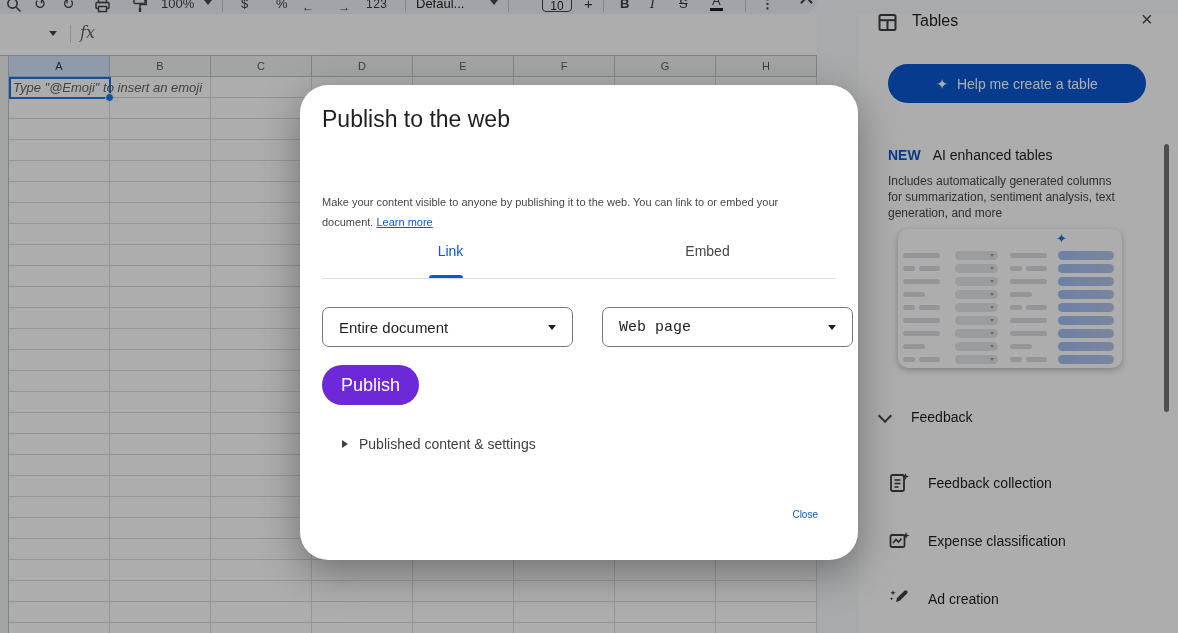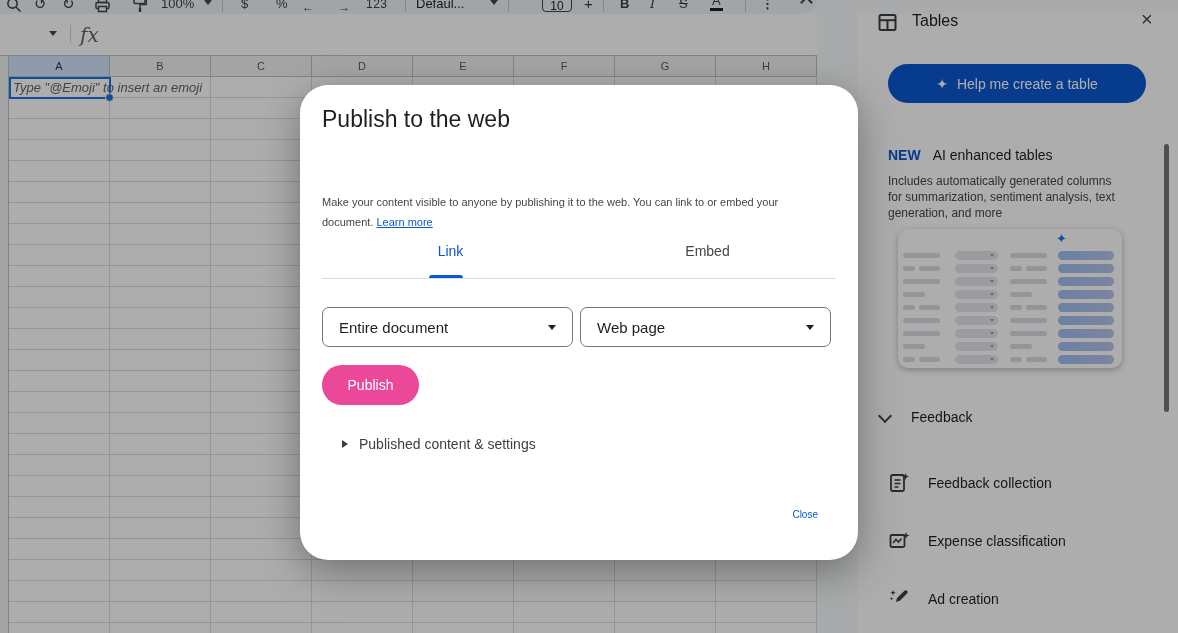--- a/index.html
+++ b/index.html
@@ -25,21 +25,21 @@
   .chevron-up { width:9px; height:9px; border-left:2px solid #444746; border-top:2px solid #444746;
                 transform:rotate(45deg); display:inline-block; }
   .dec-stack { display:flex; flex-direction:column; align-items:center; font-size:9px; line-height:9px; }
   .dec-stack .arrow { font-size:12px; line-height:12px; }
 
   
   .formula-bar { position:absolute; left:0; top:14px; width:817px; height:41px; background:#ffffff; }
   .fb-caret { position:absolute; left:49px; top:17px; }
   .fb-sep { position:absolute; left:70px; top:11px; width:1px; height:18px; background:#d0d3d6; }
   .fb-fx { position:absolute; left:80px; top:9px; font-family:"DejaVu Serif", serif;
-           font-style:italic; font-size:20px; color:#5f6368; }
+           font-style:italic; font-size:16px; color:#5f6368; }
 
   
   .row-header-strip { position:absolute; left:0; top:55px; width:9px; height:578px;
                       background:#f1f3f4; border-right:1px solid #bdc1c6; border-top:1px solid #bdc1c6; }
   .col-headers { position:absolute; left:9px; top:55px; width:808px; height:22px; display:flex;
                  border-top:1px solid #bdc1c6; border-bottom:1px solid #bdc1c6; background:#f1f3f4; }
   .col-h { width:101px; height:100%; border-right:1px solid #bdc1c6; font-size:11px; color:#575b5f;
            display:flex; align-items:center; justify-content:center; }
   .col-h.selected { background:#d3e3fd; color:#283c56; }
   .cells {
@@ -101,23 +101,23 @@
   .dlg-tab { width:50%; text-align:center; font-size:14px; font-weight:500; color:#444746; }
   .dlg-tab.active { color:#0b57d0; }
   .dlg-tab-indicator { position:absolute; left:129px; top:190px; width:34px; height:3px;
                        border-radius:3px 3px 0 0; background:#0b57d0; }
   .dlg-divider { position:absolute; left:22px; top:193px; width:514px; height:1px; background:#d9dce0; }
   .dlg-select { position:absolute; top:222px; height:40px; border:1px solid #747775; border-radius:7px;
                 font-size:15px; color:#1f1f1f; display:flex; align-items:center; padding:0 16px;
                 justify-content:space-between; background:#fff; }
   .dlg-select .caret-down { border-top-color:#1f1f1f; }
   .sel-scope { left:22px; width:251px; }
-  .sel-format { left:280px; width:251px; }
+  .sel-format { left:302px; width:251px;font-family:Liberation Mono, monospace; }
   .dlg-publish { position:absolute; left:22px; top:280px; width:97px; height:40px; border-radius:20px;
-                 background:#ec4899; color:#fff; font-size:14px; font-weight:500; border:none;
+                 background:#6d28d9; color:#fff; font-size:18px; font-weight:500; border:none;
                  display:flex; align-items:center; justify-content:center; }
   .dlg-expander { position:absolute; left:42px; top:349px; height:20px; display:flex; align-items:center; }
   .tri-right { width:0; height:0; border-top:4.5px solid transparent; border-bottom:4.5px solid transparent;
                border-left:6px solid #3c4043; margin-right:11px; }
   .dlg-expander .label { font-size:14px; color:#3c4043; }
   .dlg-close { position:absolute; right:40px; top:424px; font-size:10px; font-weight:500; color:#0b57d0; }
 
   svg { display:block; }
 </style>
 </head>

